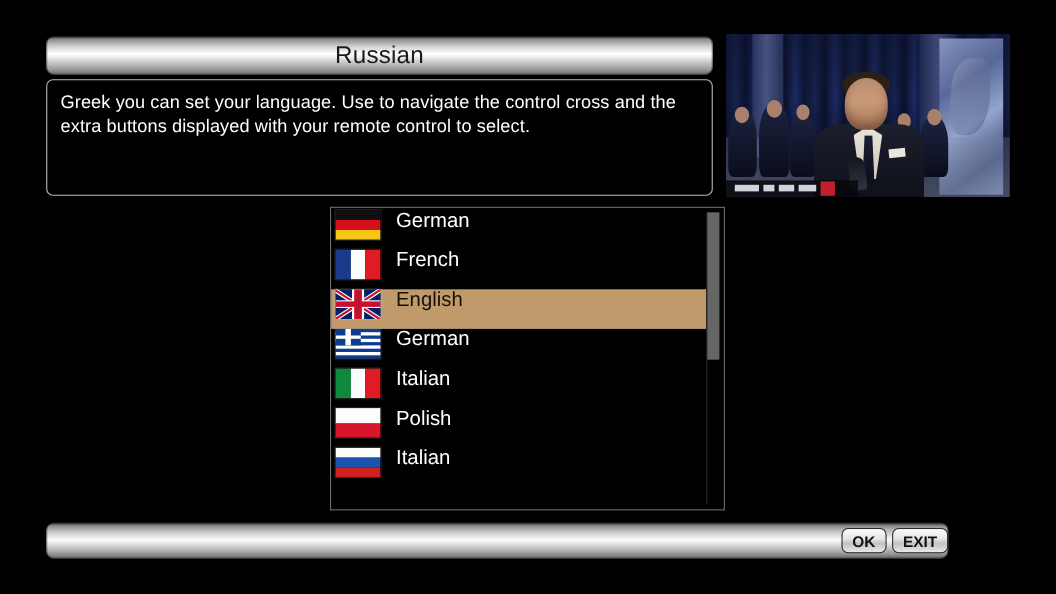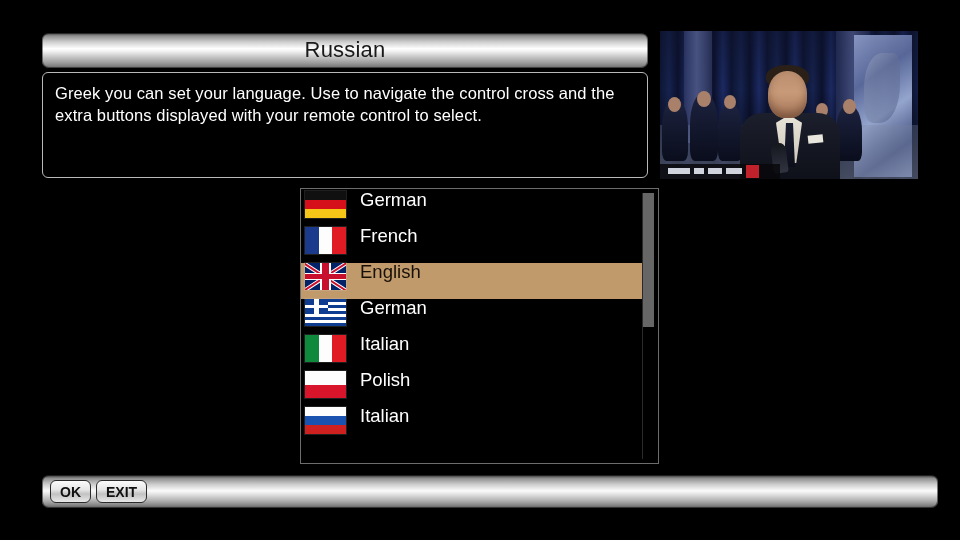--- a/index.html
+++ b/index.html
@@ -281,38 +281,39 @@
     width: 11px;
     height: 134px;
     background: #666666;
   }
 
   
   #bottom-bar {
     position: absolute;
     left: 42px;
     top: 475px;
-    width: 896px;
+    width: 820px;
     height: 33px;
     border-radius: 7px;
     box-sizing: border-box;
     background: linear-gradient(to bottom,
         #2e2e2e 0%,
         #8f8f8f 10%,
         #cccccc 28%,
         #fbfbfb 48%,
         #e3e3e3 58%,
         #b5b5b5 76%,
         #8a8a8a 90%,
         #5e5e5e 100%);
     box-shadow: inset 0 0 0 1px rgba(0,0,0,0.5);
     display: flex;
     align-items: center;
     padding-left: 8px;
     gap: 5px;
+    justify-content: flex-end;
   }
   .soft-btn {
     height: 23px;
     min-width: 38px;
     padding: 0 9px;
     box-sizing: border-box;
     border: 1.5px solid #2b2b2b;
     border-radius: 6px;
     background: linear-gradient(to bottom, #fbfbfb 0%, #e6e6e6 42%, #c2c2c2 62%, #e9e9e9 100%);
     display: flex;

